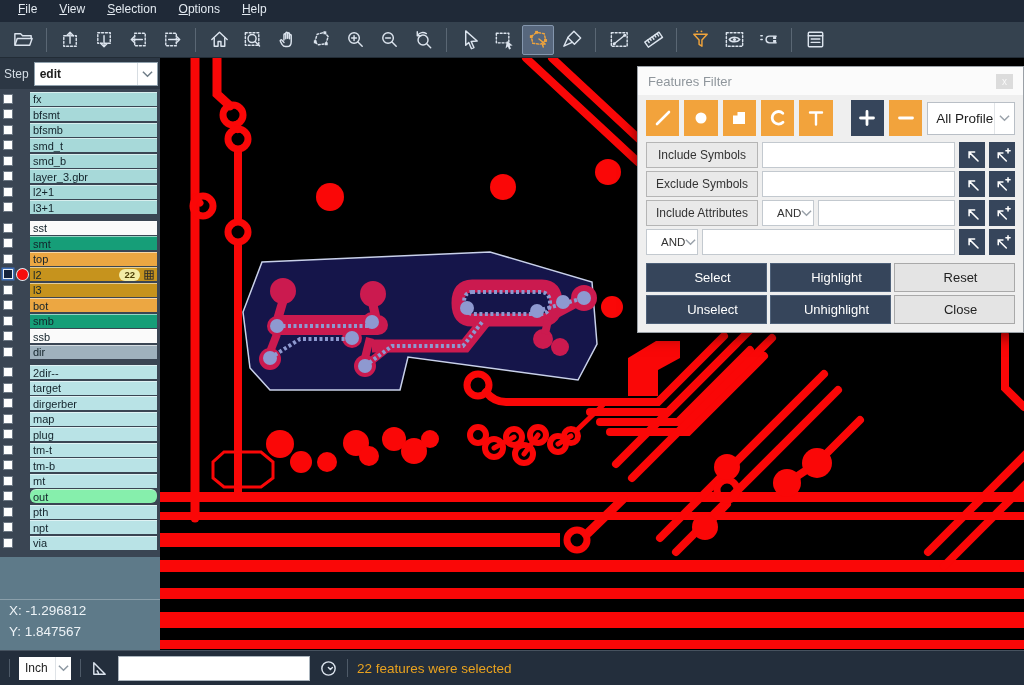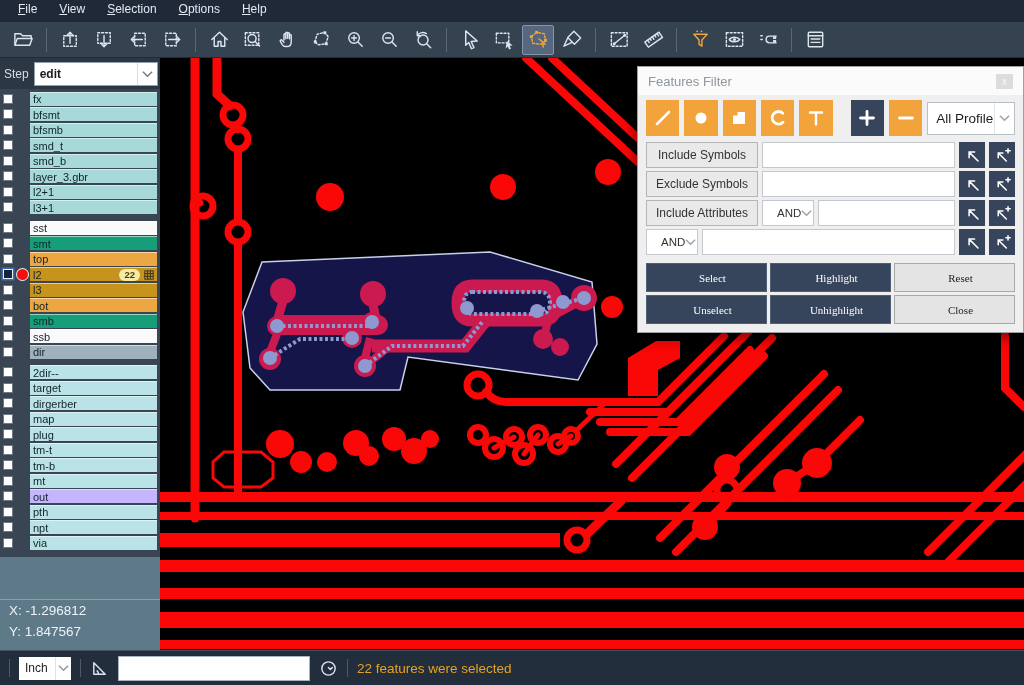--- a/index.html
+++ b/index.html
@@ -62,21 +62,21 @@
   .profile { margin-left:auto; width:94px; height:33px; background:#fff; border:1px solid #b9bfc6; display:flex; align-items:center; padding-left:8px; font-size:13.5px; color:#1e1e1e; }
   .profile .chev { margin-left:auto; width:20px; height:100%; display:flex; align-items:center; justify-content:center; border-left:1px solid #e2e5e8; color:#9aa2aa; }
   .frow { display:flex; align-items:center; margin:3px 8px; gap:4px; height:26px; }
   .flabel { width:112px; height:26px; flex:none; background:#e9e9e9; border:1px solid #b5b5b5; font-size:12px; color:#333; font-family:"Liberation Sans",sans-serif; }
   .logic { width:52px; height:26px; flex:none; background:#fff; border:1px solid #c3c9cf; display:flex; align-items:center; padding-left:14px; font-size:11.5px; color:#333; }
   .logic .chev { margin-left:auto; margin-right:3px; color:#9aa2aa; }
   .finput { flex:1; height:26px; min-width:0; border:1px solid #c3c9cf; background:#fff; font-size:12px; padding:0 4px; }
   .abtn { width:26px; height:26px; flex:none; background:#36455b; border:none; display:flex; align-items:center; justify-content:center; }
   .abtn svg { width:17px; height:17px; stroke:#fff; fill:none; stroke-width:1.8; stroke-linecap:round; }
   .dlg-actions { display:grid; grid-template-columns:1fr 1fr 1fr; gap:3px; margin:5px 8px 8px; }
-  .act { height:29px; font-size:11px; font-family:Liberation Serif, serif;padding-left:12px; }
+  .act { height:29px; font-size:13px; font-family:Liberation Sans, sans-serif;padding-left:12px; }
   .act.dark { background:#36455b; color:#fff; border:1px solid #4e6078; }
   .act.light { background:#e4e4e4; color:#222; border:1px solid #a9a9a9; }
 
   
   .statusbar { height:35px; background:#232e3c; border-top:1px solid #46525f; display:flex; align-items:center; padding:0 9px; gap:9px; }
   .vsep { width:1px; height:18px; background:#4e5a68; }
   .unitbox { width:52px; height:23px; background:#fff; display:flex; align-items:center; padding-left:6px; font-size:12px; color:#222; }
   .unitbox .chev { margin-left:auto; width:16px; height:100%; display:flex; align-items:center; justify-content:center; border-left:1px solid #dfe3e7; color:#8d98a2; }
   .sicon { display:flex; color:#dce4ee; }
   .sicon svg { width:19px; height:19px; stroke:currentColor; fill:none; stroke-width:1.5; stroke-linecap:round; stroke-linejoin:round; }
@@ -451,21 +451,21 @@
             <div class="layer-row">
               <span class="cb"></span>
               <span class="ind"></span>
               <span class="lname" style="background: rgb(185, 227, 230);">
                 <span>mt</span>
               </span>
             </div>
             <div class="layer-row">
               <span class="cb"></span>
               <span class="ind"></span>
-              <span class="lname" style="background: #c4b5fd;">
+              <span class="lname" style="background: #86efac; border-radius: 6px;">
                 <span>out</span>
               </span>
             </div>
             <div class="layer-row">
               <span class="cb"></span>
               <span class="ind"></span>
               <span class="lname" style="background: rgb(185, 227, 230);">
                 <span>pth</span>
               </span>
             </div>

